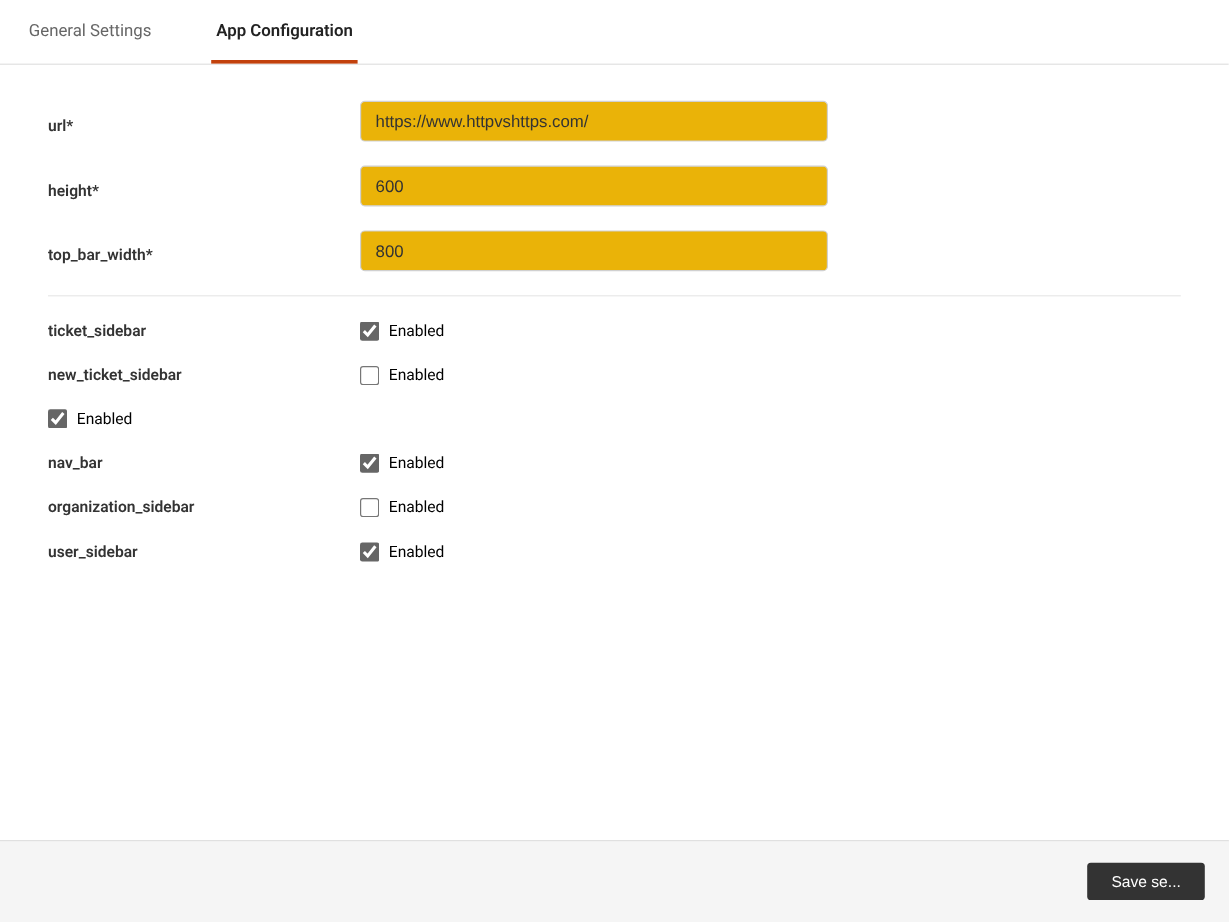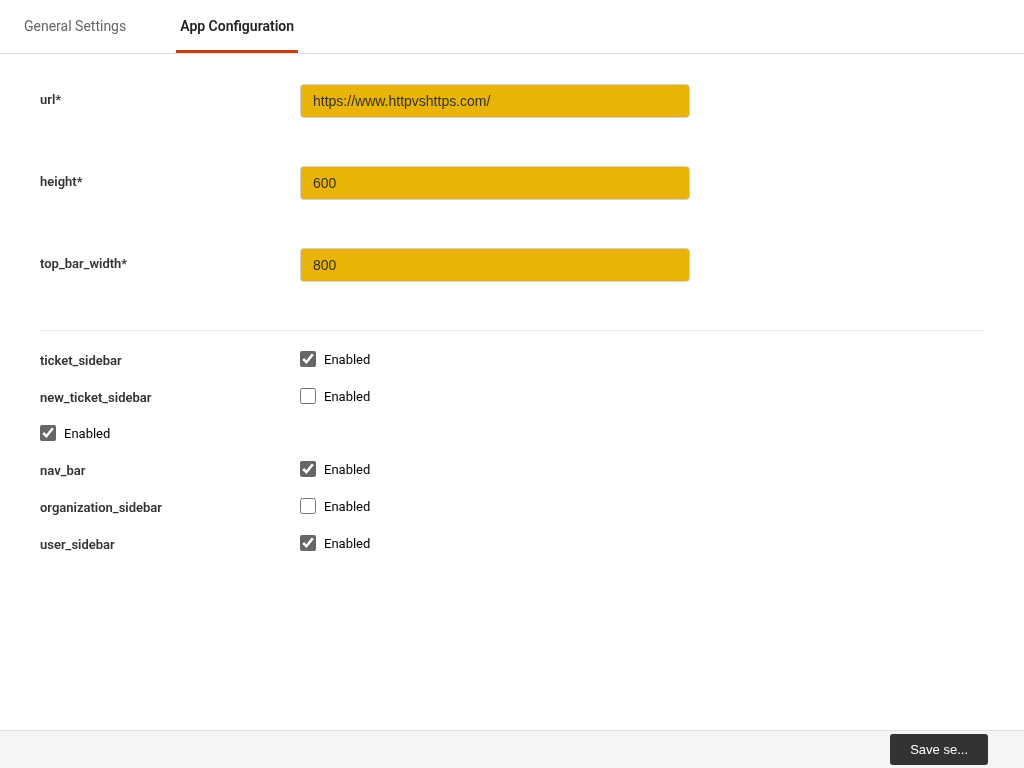--- a/index.html
+++ b/index.html
@@ -44,22 +44,22 @@
     }
 
     .content {
       padding: 30px 40px;
       height: calc(768px - 54px - 50px);
       overflow-y: auto;
     }
 
     .form-row {
       display: flex;
-      align-items: flex-start;
-      margin-bottom: 48px;
+      align-items: center;
+      margin-bottom: 20px;
     }
 
     .form-label {
       width: 260px;
       padding-top: 8px;
       font-size: 13px;
       font-weight: 600;
       color: #333333;
       flex-shrink: 0;
     }
@@ -75,21 +75,21 @@
       border: 1px solid #d0d0d0;
       border-radius: 4px;
       font-size: 14px;
       color: #333333;
       background: #eab308;
       outline: none;
     }
 
     .checkbox-row {
       display: flex;
-      align-items: flex-start;
+      align-items: flex-end;
       margin-bottom: 20px;
     }
 
     .checkbox-label {
       width: 260px;
       font-size: 13px;
       font-weight: 600;
       color: #333333;
       flex-shrink: 0;
       padding-top: 2px;
@@ -111,27 +111,27 @@
     .checkbox-text {
       font-size: 13px;
       color: #000000;
     }
 
     .footer-bar {
       position: fixed;
       bottom: 0;
       right: 0;
       width: 1024px;
-      height: 38px;
+      height: 68px;
       background: #f5f5f5;
       border-top: 1px solid #e0e0e0;
       display: flex;
       align-items: center;
       justify-content: flex-end;
-      padding: 0 36px;
+      padding: 0 20px;
     }
 
     .save-button {
       background: #333333;
       color: #ffffff;
       border: none;
       padding: 8px 20px;
       font-size: 13px;
       border-radius: 3px;
       cursor: pointer;

